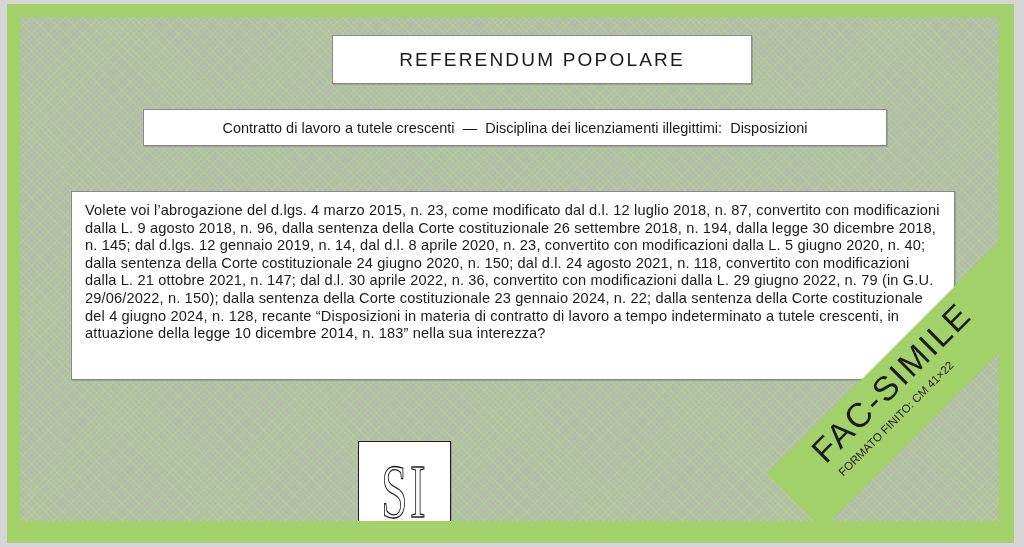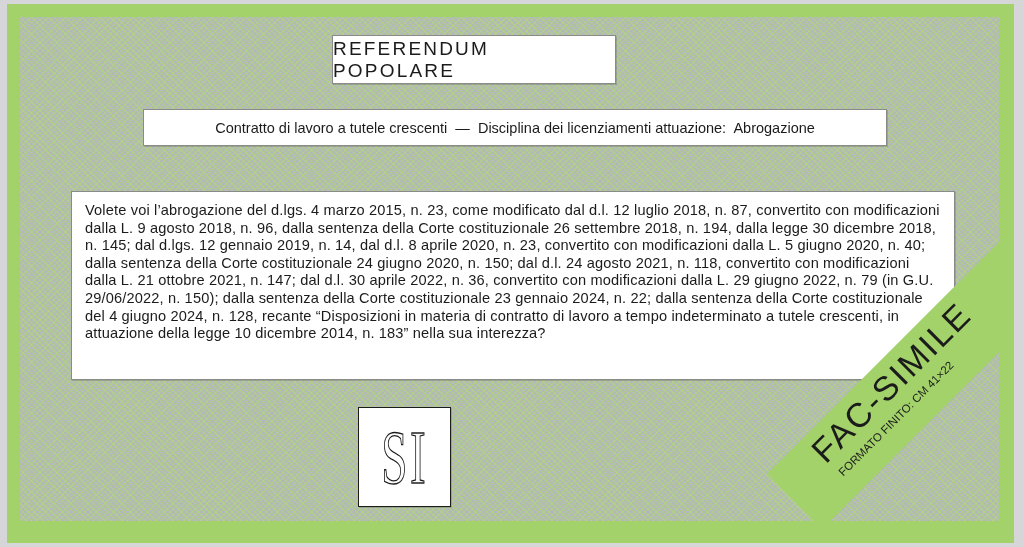--- a/index.html
+++ b/index.html
@@ -33,21 +33,21 @@
     .box {
       position: absolute;
       background: #ffffff;
       border: 1px solid #8a8a8a;
       box-sizing: border-box;
       box-shadow: 1px 1px 0 rgba(0,0,0,0.15);
     }
     .title-box {
       left: 312px;
       top: 18px;
-      width: 284px;
+      width: 420px;
       height: 49px;
       display: flex;
       align-items: center;
       justify-content: center;
     }
     .title-box span {
       font-family: "Liberation Sans", sans-serif;
       font-size: 19px;
       letter-spacing: 2.2px;
       color: #1b1b1b;
@@ -85,21 +85,21 @@
     .vote-box {
       top: 390px;
       width: 93px;
       height: 100px;
       border: 1.5px solid #1b1b1b;
       display: flex;
       align-items: center;
       justify-content: center;
       cursor: pointer;
     }
-    .vote-box.si { left: 338px; }
+    .vote-box.si { left: 338px; margin-top: 34px; }
     .vote-box.no { left: 564px; }
     .vote-box span {
       font-family: "Liberation Serif", serif;
       font-size: 76px;
       color: #ffffff;
       -webkit-text-stroke: 1.3px #1b1b1b;
       transform: scaleX(0.62);
       display: inline-block;
       letter-spacing: 4px;
       line-height: 1;
@@ -147,21 +147,21 @@
 <body>
 
 <div class="page">
   <div class="ballot">
 
     <div class="box title-box">
       <span>REFERENDUM POPOLARE</span>
     </div>
 
     <div class="box subject-box">
-      <span>Contratto di lavoro a tutele crescenti  —  Disciplina dei licenziamenti attuazione:  Abrogazione</span>
+      <span>Contratto di lavoro a tutele crescenti  —  Disciplina dei licenziamenti illegittimi:  Disposizioni</span>
     </div>
 
     <div class="box question-box">
       <p>Volete voi l’abrogazione del d.lgs. 4 marzo 2015, n. 23, come modificato dal d.l. 12 luglio 2018, n. 87, convertito con modificazioni dalla L. 9 agosto 2018, n. 96, dalla sentenza della Corte costituzionale 26 settembre 2018, n. 194, dalla legge 30 dicembre 2018, n. 145; dal d.lgs. 12 gennaio 2019, n. 14, dal d.l. 8 aprile 2020, n. 23, convertito con modificazioni dalla L. 5 giugno 2020, n. 40; dalla sentenza della Corte costituzionale 24 giugno 2020, n. 150; dal d.l. 24 agosto 2021, n. 118, convertito con modificazioni dalla L. 21 ottobre 2021, n. 147; dal d.l. 30 aprile 2022, n. 36, convertito con modificazioni dalla L. 29 giugno 2022, n. 79 (in G.U. 29/06/2022, n. 150); dalla sentenza della Corte costituzionale 23 gennaio 2024, n. 22; dalla sentenza della Corte costituzionale del 4 giugno 2024, n. 128, recante “Disposizioni in materia di contratto di lavoro a tempo indeterminato a tutele crescenti, in attuazione della legge 10 dicembre 2014, n. 183” nella sua interezza?</p>
     </div>
 
     <div class="box vote-box si">
       <span>SI</span>
     </div>
 

